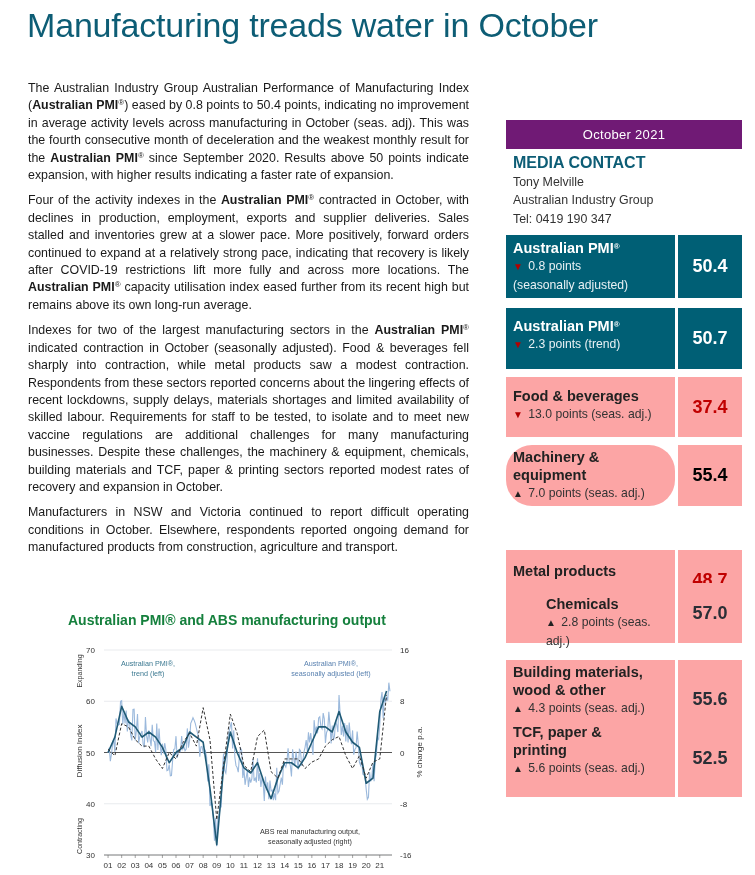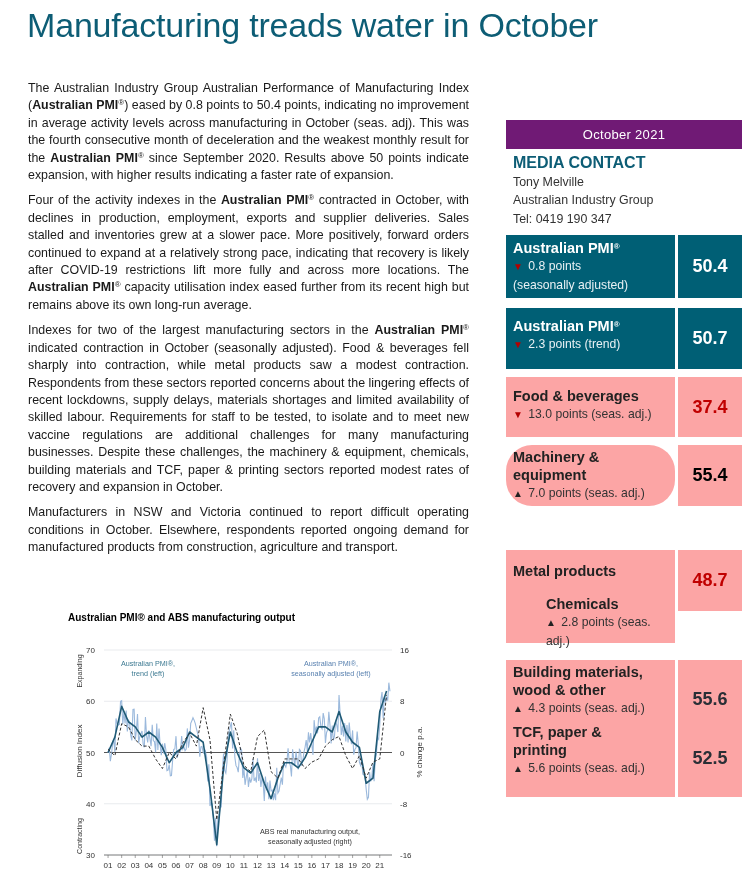--- a/index.html
+++ b/index.html
@@ -6,22 +6,22 @@
   body { width: 755px; height: 875px; position: relative; overflow: hidden;
          font-family: "Liberation Sans", sans-serif; color: #1a1a1a; }
   .title { position: absolute; left: 0; top: 6px; width: 625px; text-align: center;
            font-size: 34px; color: #0d5d75; letter-spacing: -0.2px; margin: 0; font-weight: normal; }
   .body-col { position: absolute; left: 28px; top: 80px; width: 441px; font-size: 12.4px;
               line-height: 17.4px; text-align: justify; }
   .body-col p { margin: 0 0 8px 0; }
   .body-col b { font-weight: bold; }
   sup { font-size: 8px; line-height: 0; vertical-align: 4px; }
 
-  .chart-title { position: absolute; left: 68px; top: 612px; font-size: 10px; font-weight: bold;
-                 color: #000000; }
+  .chart-title { position: absolute; left: 68px; top: 612px; font-size: 14px; font-weight: bold;
+                 color: #15803d; }
   .chart-wrap { position: absolute; left: 60px; top: 636px; width: 390px; height: 239px; }
 
   .side { position: absolute; left: 506px; top: 120px; width: 236px; }
   .date-bar { background: #701a75; color: #ffffff; font-size: 13px; text-align: center;
               height: 29px; line-height: 29px; letter-spacing: 0.3px; }
   .mc { padding: 5px 0 0 7px; font-size: 12.4px; line-height: 18.5px; color: #333; }
   .mc-head { color: #0d5d75; font-weight: bold; font-size: 16px; }
   .stat { position: absolute; left: 506px; width: 236px; display: flex; }
   .stat .l { width: 169px; box-sizing: border-box; padding: 4px 0 0 7px; }
   .stat .r { width: 64px; margin-left: 3px; display: flex; align-items: center; justify-content: center;
@@ -178,20 +178,21 @@
     <div class="s-sub"><span class="tri-down">▼</span> <span>5.5 points (seas. adj.)</span></div>
   </div>
   <div class="r red-val">48.7</div>
 </div>
 
 <div class="stat light" style="top:583px;height:60px;">
   <div class="l" style="padding-top:12px;padding-left:40px;">
     <div class="s-name">Chemicals</div>
     <div class="s-sub"><span class="tri-up">▲</span> <span>2.8 points (seas. adj.)</span></div>
   </div>
+  <div class="r dark-val">57.0</div>
 </div>
 
 <div class="stat light" style="top:660px;height:79px;">
   <div class="l" style="padding-top:3px;">
     <div class="s-name">Building materials,</div>
     <div class="s-name">wood &amp; other</div>
     <div class="s-sub"><span class="tri-up">▲</span> <span>4.3 points (seas. adj.)</span></div>
   </div>
   <div class="r dark-val">55.6</div>
 </div>

